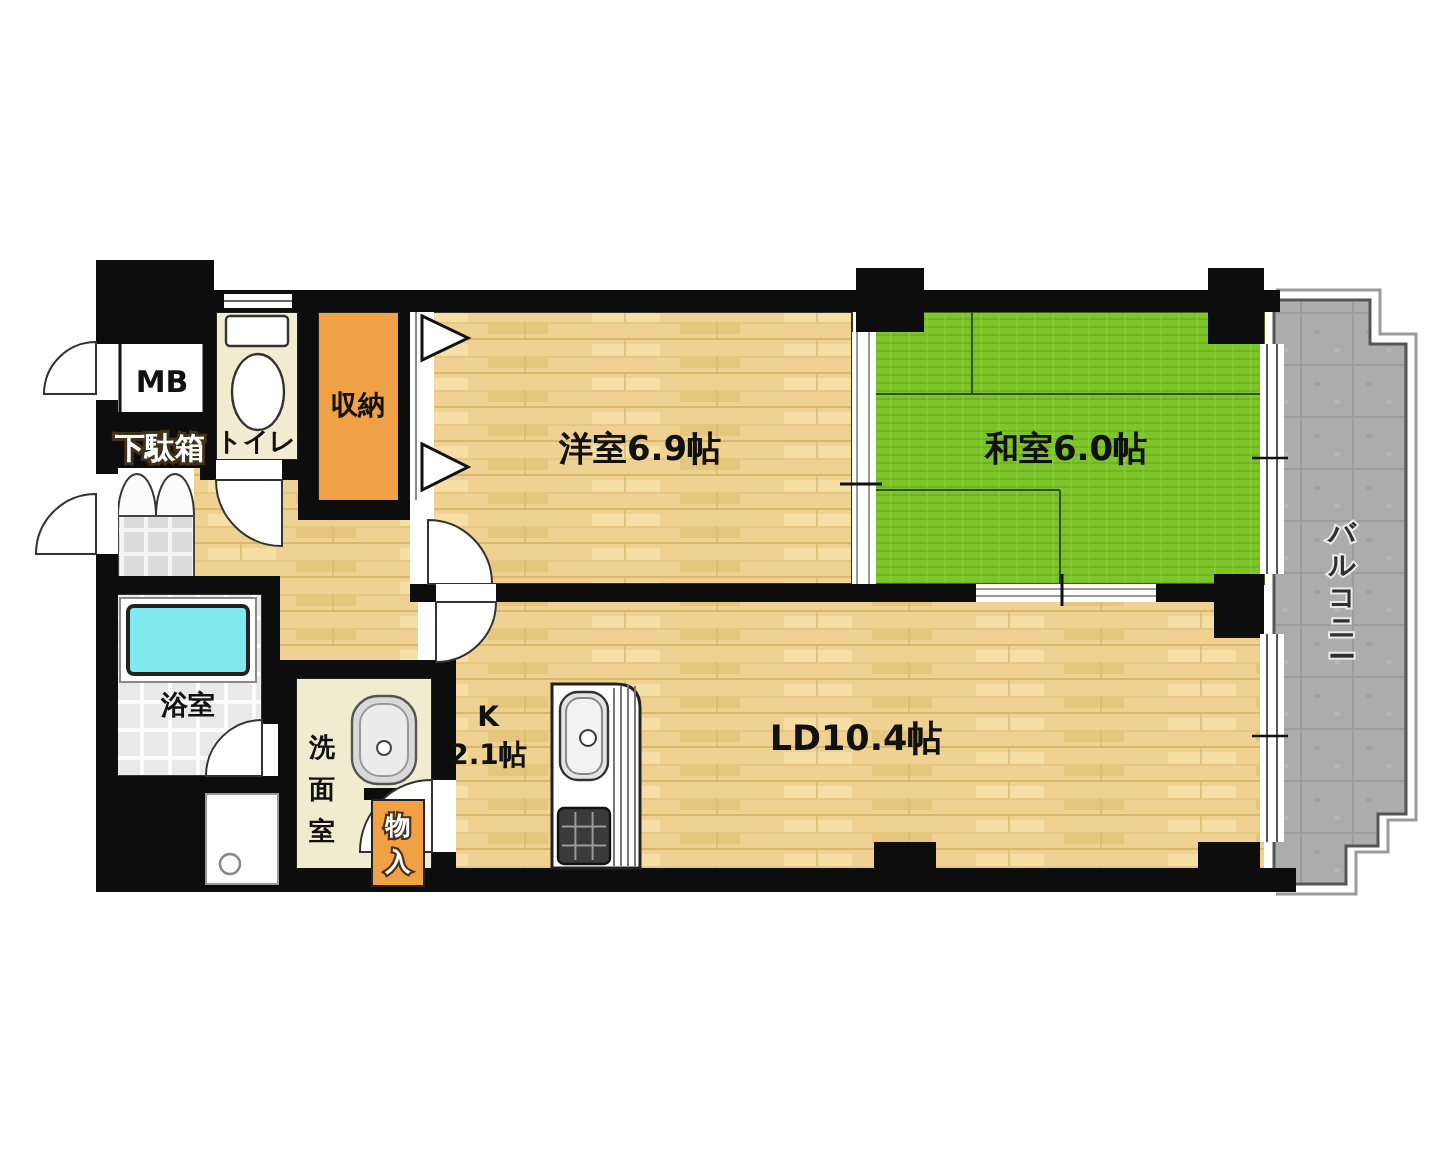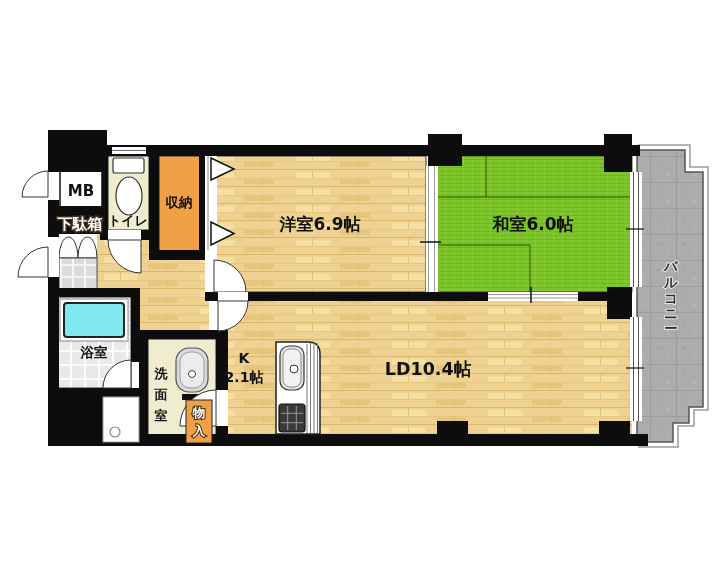--- a/index.html
+++ b/index.html
@@ -1,17 +1,17 @@
 <!DOCTYPE html>
 <html><head>
 <meta charset="utf-8">
 <style>
   html,body{margin:0;padding:0;background:#ffffff;}
   .stage{position:relative;width:720px;height:576px;background:#fff;overflow:hidden;
-         font-family:"DejaVu Sans","Liberation Sans",sans-serif;}
+         font-family:"DejaVu Sans","Liberation Sans",sans-serif;border-radius:32px;}
   svg{position:absolute;left:0;top:0;}
   text{font-family:"DejaVu Sans","Liberation Sans",sans-serif;font-weight:bold;fill:#111;}
   .outlined{fill:#ffffff;stroke:#42301a;stroke-width:3px;paint-order:stroke;}
   .outlined2{fill:#ffffff;stroke:#4a3318;stroke-width:2.2px;paint-order:stroke;}
   .embossed{fill:#2f2f2f;stroke:#e9e9e9;stroke-width:2px;paint-order:stroke;}
 </style>
 </head>
 <body>
 
 <div class="stage">

